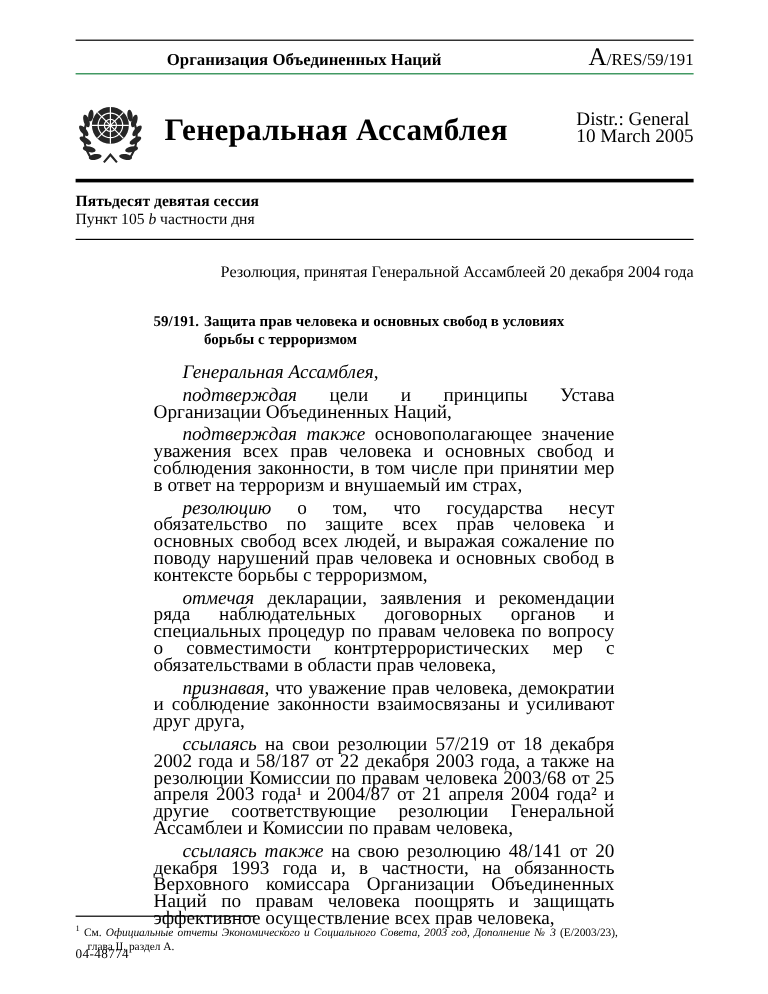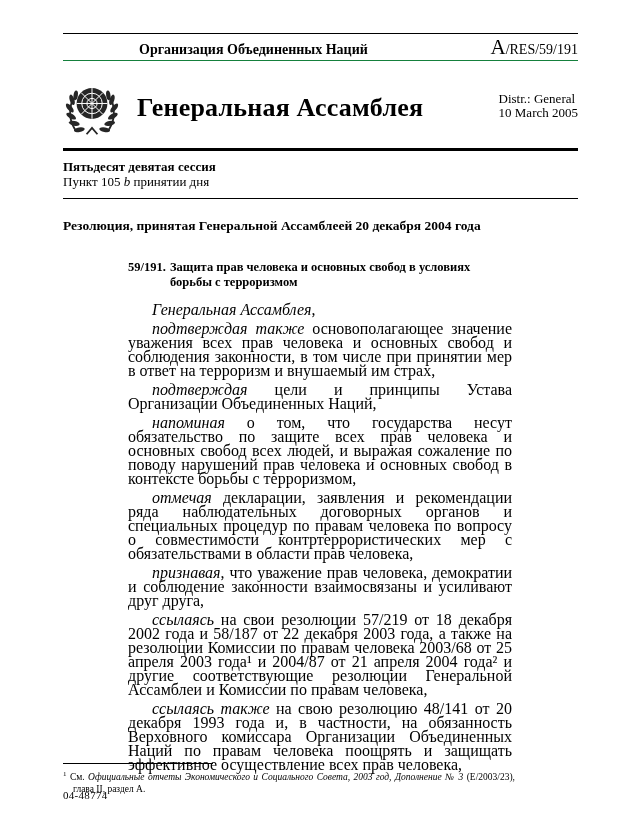--- a/index.html
+++ b/index.html
@@ -12,25 +12,25 @@
     border-top:1px solid #000;border-bottom:1px solid #15803d;
     display:flex;justify-content:space-between;align-items:flex-end;padding:3px 0 2px;
   }
   .org-name{font-weight:bold;font-size:14px;margin-left:76px;}
   .doc-symbol{white-space:nowrap;}
   .sym-letter{font-size:21px;line-height:21px;}
   .sym-rest{font-size:14px;}
   .masthead{display:flex;margin-top:18px;align-items:center;}
   .emblem{width:58px;height:58px;flex:0 0 auto;}
   .assembly-title{font-size:26px;font-weight:bold;margin:0 0 0 16px;flex:1;letter-spacing:.2px;}
-  .distr{font-size:13px;line-height:14px;align-self:flex-start;margin-top:13px;}
+  .distr{font-size:16px;line-height:14px;align-self:flex-start;margin-top:13px;}
   .thick-rule{height:3px;background:#000;margin-top:11px;}
   .session-block{padding:8px 0 9px;border-bottom:1px solid #000;font-size:13px;line-height:15px;}
   .session-line1{font-weight:bold;}
-  .res-title{font-size:13.5px;font-weight:bold;text-align:left;margin:19px 0 0;}
+  .res-title{font-size:13.5px;font-weight:normal;text-align:right;margin:19px 0 0;}
   .report-line{font-size:11px;font-style:italic;text-align:center;margin-top:9px;}
   .res-body{margin:26px 0 0 65px;width:384px;}
   .res-heading{display:flex;font-weight:bold;font-size:12.5px;line-height:15px;margin-bottom:13px;justify-content:flex-end;}
   .res-number{width:42px;flex:0 0 auto;}
   .para{font-size:16px;line-height:14px;text-align:justify;text-indent:24px;margin:0 0 5px;}
   .lead-italic{font-style:italic;}
   .footnotes{position:absolute;left:63px;top:727px;width:452px;margin-top:36px;}
   .footnote-rule{width:150px;border-top:1px solid #000;margin-bottom:5px;}
   .footnote{font-size:9.5px;line-height:11.5px;margin:0 0 3px;text-align:justify;padding-left:10px;text-indent:-10px;}
   .footnote sup{font-size:7px;}
@@ -80,35 +80,35 @@
       <div class="distr">
         <div>Distr.: General</div>
         <div>10 March 2005</div>
       </div>
     </div>
 
     <div class="thick-rule"></div>
 
     <div class="session-block">
       <div class="session-line1">Пятьдесят девятая сессия</div>
-      <div class="session-line2"><span>Пункт 105 </span><em>b</em><span> принятии дня</span></div>
+      <div class="session-line2"><span>Пункт 105 </span><em>b</em><span> частности дня</span></div>
     </div>
 
     <h2 class="res-title">Резолюция, принятая Генеральной Ассамблеей 20 декабря 2004 года</h2>
 
     <div class="res-body">
       <div class="res-heading">
         <span class="res-number">59/191.</span>
         <span class="res-heading-text">Защита прав человека и основных свобод в условиях борьбы с терроризмом</span>
       </div>
       <div>
           <p class="para"><span class="lead-italic">Генеральная Ассамблея</span>,</p>
+          <p class="para"><span class="lead-italic">подтверждая</span> цели и принципы Устава Организации Объединенных Наций,</p>
           <p class="para"><span class="lead-italic">подтверждая также</span> основополагающее значение уважения всех прав человека и основных свобод и соблюдения законности, в том числе при принятии мер в ответ на терроризм и внушаемый им страх,</p>
-          <p class="para"><span class="lead-italic">подтверждая</span> цели и принципы Устава Организации Объединенных Наций,</p>
-          <p class="para"><span class="lead-italic">напоминая</span> о том, что государства несут обязательство по защите всех прав человека и основных свобод всех людей, и выражая сожаление по поводу нарушений прав человека и основных свобод в контексте борьбы с терроризмом,</p>
+          <p class="para"><span class="lead-italic">резолюцию</span> о том, что государства несут обязательство по защите всех прав человека и основных свобод всех людей, и выражая сожаление по поводу нарушений прав человека и основных свобод в контексте борьбы с терроризмом,</p>
           <p class="para"><span class="lead-italic">отмечая</span> декларации, заявления и рекомендации ряда наблюдательных договорных органов и специальных процедур по правам человека по вопросу о совместимости контртеррористических мер с обязательствами в области прав человека,</p>
           <p class="para"><span class="lead-italic">признавая</span>, что уважение прав человека, демократии и соблюдение законности взаимосвязаны и усиливают друг друга,</p>
           <p class="para"><span class="lead-italic">ссылаясь</span> на свои резолюции 57/219 от 18 декабря 2002 года и 58/187 от 22 декабря 2003 года, а также на резолюции Комиссии по правам человека 2003/68 от 25 апреля 2003 года¹ и 2004/87 от 21 апреля 2004 года² и другие соответствующие резолюции Генеральной Ассамблеи и Комиссии по правам человека,</p>
           <p class="para"><span class="lead-italic">ссылаясь также</span> на свою резолюцию 48/141 от 20 декабря 1993 года и, в частности, на обязанность Верховного комиссара Организации Объединенных Наций по правам человека поощрять и защищать эффективное осуществление всех прав человека,</p>
         </div>
     </div>
 
   </div>
 
   <div class="footnotes">

